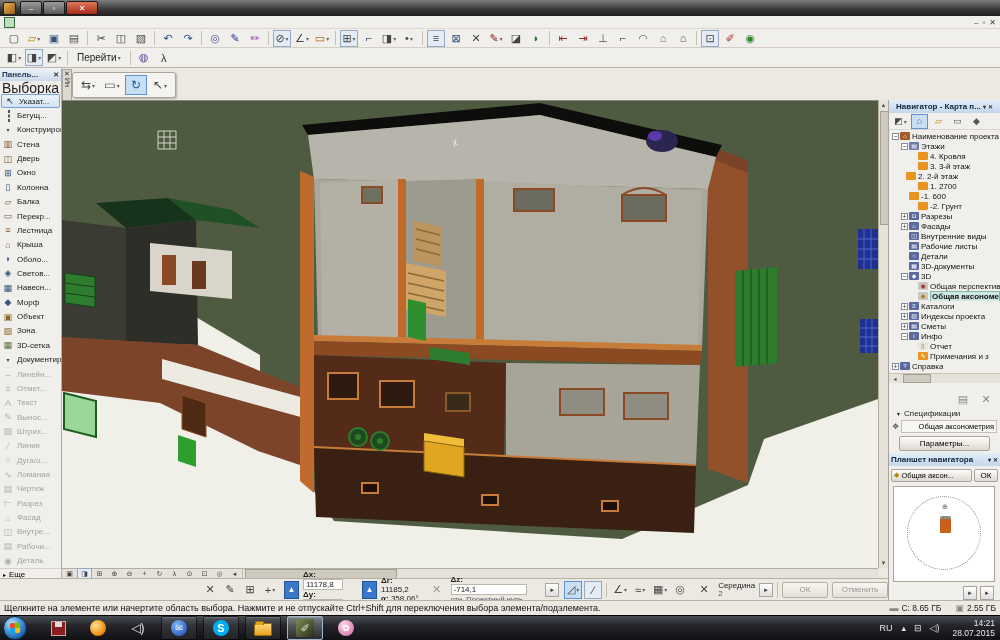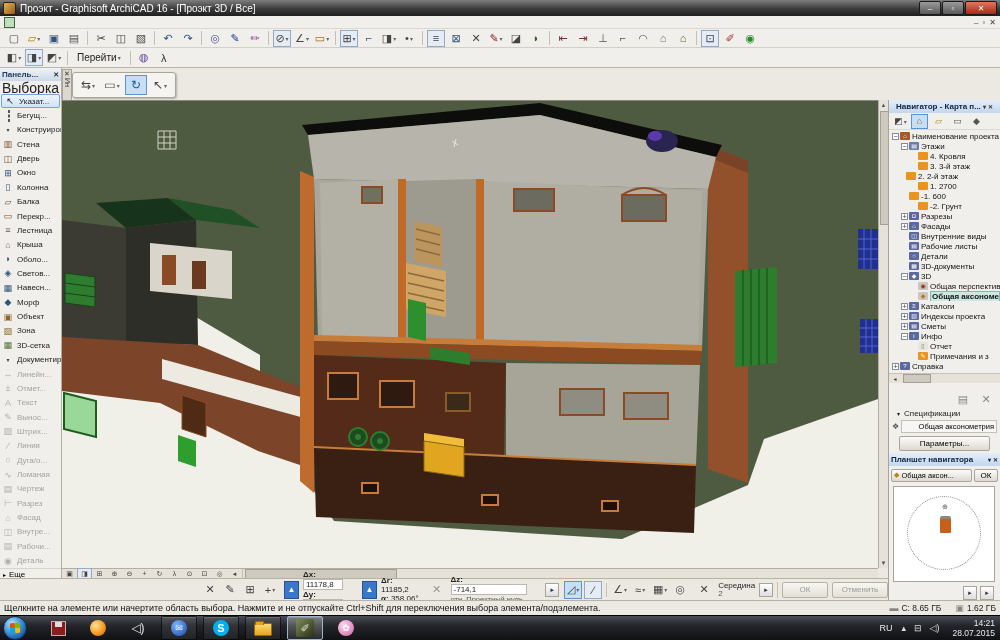--- a/index.html
+++ b/index.html
@@ -170,21 +170,20 @@
   .tray .gl{color:#ddd;font-size:9px;}
   .clock{text-align:right;font-size:8.5px;line-height:10px;margin-left:4px;margin-right:2px;}
 </style>
 </head>
 <body>
 
 <div id="root">
 
   <div class="abs titlebar">
     <span class="app-ico"></span>
-    <span class="title-text">Проэкт - Graphisoft ArchiCAD 16 - [Проэкт 3D / Все]</span>
     <span class="winbtns">
       <span class="wbtn">–</span>
       <span class="wbtn">▫</span>
       <span class="wbtn close">✕</span>
     </span>
   </div>
 
   <div class="abs menubar">
     <span class="doc-ico"></span>
     <span id="menu-items"></span>
@@ -736,21 +735,21 @@
     <span class="sbtn">▸</span>
     <span class="trsep"></span>
     <span class="okbtn">ОК</span>
     <span class="okbtn wide">Отменить</span>
   </div>
 
   <div class="abs statusbar">
     <span>Щелкните на элементе или начертите область выбора. Нажмите и не отпускайте Ctrl+Shift для переключения выбора элемента/подэлемента.</span>
     <span class="sb-right">
       <span><span class="sb-ic">▬</span><span>C: 8.65 ГБ</span></span>
-      <span><span class="sb-ic">▣</span><span>1.62 ГБ</span></span>
+      <span><span class="sb-ic">▣</span><span>2.55 ГБ</span></span>
     </span>
   </div>
 
   <div class="abs taskbar">
     <span class="orb">
       <span class="flag">
         <span style="background:#e84c22"></span>
           <span style="background:#80ba01"></span>
           <span style="background:#06a7f0"></span>
           <span style="background:#fdb813"></span>

